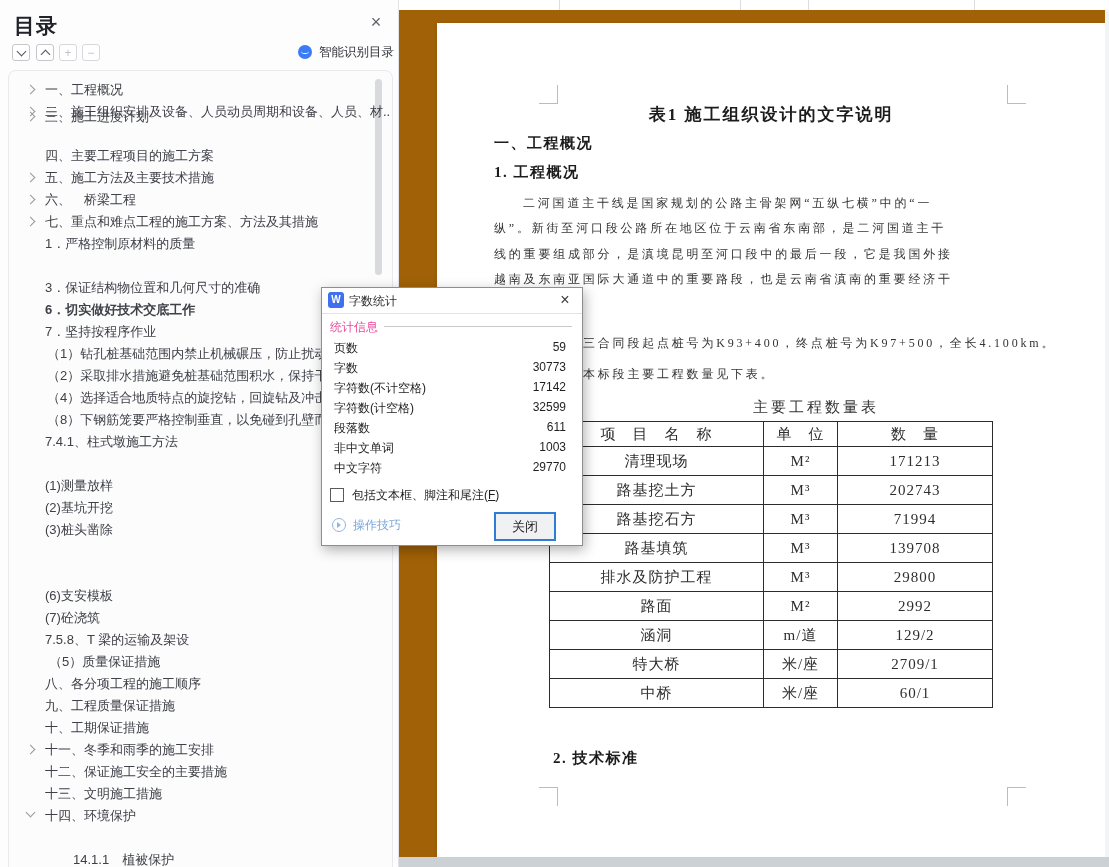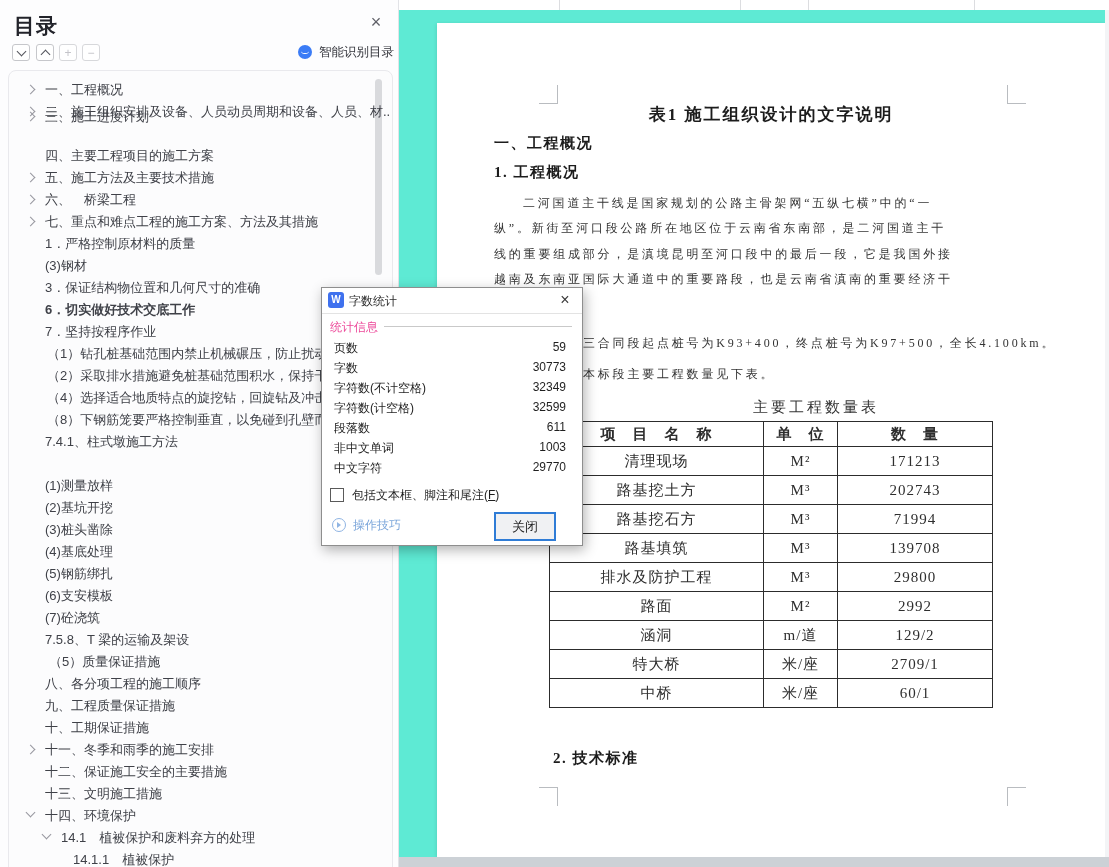--- a/index.html
+++ b/index.html
@@ -4,21 +4,21 @@
 <style>
   html,body{margin:0;padding:0;}
   #canvas{position:relative;width:1109px;height:867px;background:#ffffff;overflow:hidden;
           font-family:"Liberation Sans",sans-serif;-webkit-font-smoothing:antialiased;}
 
   
   .top-strip{position:absolute;left:0;top:0;width:1109px;height:10px;background:#ffffff;z-index:5;}
   .top-tick{position:absolute;top:0;width:1px;height:10px;background:#dcdde0;}
 
   
-  .doc-area{position:absolute;left:398px;top:10px;width:711px;height:857px;background:#5eead4;z-index:1;}
+  .doc-area{position:absolute;left:398px;top:10px;width:711px;height:857px;background:#a16207;z-index:1;}
   .doc-bottom-strip{position:absolute;left:0;bottom:0;width:711px;height:10px;background:#ccd1d6;}
   .doc-right-strip{position:absolute;right:0;top:0;width:4px;height:847px;background:#f3f4f6;}
   .page{position:absolute;left:39px;top:13px;width:668px;height:834px;background:#ffffff;
         box-shadow:0 1px 4px rgba(0,0,0,.14);font-family:"Liberation Serif",serif;color:#2e2e2e;}
   .corner{position:absolute;width:18px;height:18px;border:0 solid #b9bcc0;}
   .corner.tl{left:102px;top:62px;border-right-width:1px;border-bottom-width:1px;}
   .corner.tr{left:570px;top:62px;border-left-width:1px;border-bottom-width:1px;}
   .corner.bl{left:102px;top:764px;border-right-width:1px;border-top-width:1px;}
   .corner.br{left:570px;top:764px;border-left-width:1px;border-top-width:1px;}
   .doc-line{position:absolute;white-space:nowrap;}
@@ -29,21 +29,21 @@
   .pl0{left:86px;top:172px;}
   .pl1{left:57px;top:197px;}
   .pl2{left:57px;top:223px;}
   .pl3{left:57px;top:248px;}
   .line-k{left:146px;top:312px;}
   .line-intro{left:146px;top:343px;}
   .tbl-title{left:316px;top:375px;font-size:15px;letter-spacing:3px;color:#333;}
   table.qty{position:absolute;left:112px;top:398px;width:443px;border-collapse:collapse;table-layout:fixed;}
   table.qty td,table.qty th{border:1.6px solid #2c2c2c;text-align:center;vertical-align:middle;
         font-weight:normal;font-size:15px;letter-spacing:1px;color:#2e2e2e;padding:0;}
-  table.qty th{height:24px;font-weight:bold;}
+  table.qty th{height:24px;}
   table.qty td{height:28px;}
   .col-name{width:214px;}.col-unit{width:74px;}.col-qty{width:155px;}
   .doc-h3{left:116px;top:726px;font-weight:bold;font-size:15px;letter-spacing:1.5px;color:#1c1c1c;}
 
   
   .toc-panel{position:absolute;left:0;top:0;width:398px;height:867px;background:#fdfdfe;
              border-right:1px solid #e2e3e7;z-index:10;color:#3f4148;}
   .toc-title{position:absolute;left:14px;top:12px;font-size:21px;font-weight:600;color:#22232a;letter-spacing:1px;}
   .toc-close{position:absolute;left:366px;top:12px;width:20px;height:20px;font-size:18px;line-height:20px;
              text-align:center;color:#606168;cursor:pointer;}
@@ -239,23 +239,20 @@
           <span class="cv right" style="left: 18px;"></span>
           <span class="toc-text" style="left: 36px;">六、　桥梁工程</span>
         </div>
         <div class="toc-item" style="top: 139px;">
           <span class="cv right" style="left: 18px;"></span>
           <span class="toc-text" style="left: 36px;">七、重点和难点工程的施工方案、方法及其措施</span>
         </div>
         <div class="toc-item" style="top: 161px;">
           <span class="toc-text" style="left: 36px;">1．严格控制原材料的质量</span>
         </div>
-        <div class="toc-item" style="top: 183px;">
-          <span class="toc-text" style="left: 36px;">(3)钢材</span>
-        </div>
         <div class="toc-item" style="top: 205px;">
           <span class="toc-text" style="left: 36px;">3．保证结构物位置和几何尺寸的准确</span>
         </div>
         <div class="toc-item" style="top: 227px;">
           <span class="toc-text" style="left: 36px; font-weight: bold;">6．切实做好技术交底工作</span>
         </div>
         <div class="toc-item" style="top: 249px;">
           <span class="toc-text" style="left: 36px;">7．坚持按程序作业</span>
         </div>
         <div class="toc-item" style="top: 271px;">
@@ -274,26 +271,20 @@
           <span class="toc-text" style="left: 36px;">7.4.1、柱式墩施工方法</span>
         </div>
         <div class="toc-item" style="top: 403px;">
           <span class="toc-text" style="left: 36px;">(1)测量放样</span>
         </div>
         <div class="toc-item" style="top: 425px;">
           <span class="toc-text" style="left: 36px;">(2)基坑开挖</span>
         </div>
         <div class="toc-item" style="top: 447px;">
           <span class="toc-text" style="left: 36px;">(3)桩头凿除</span>
-        </div>
-        <div class="toc-item" style="top: 469px;">
-          <span class="toc-text" style="left: 36px;">(4)基底处理</span>
-        </div>
-        <div class="toc-item" style="top: 491px;">
-          <span class="toc-text" style="left: 36px;">(5)钢筋绑扎</span>
         </div>
         <div class="toc-item" style="top: 513px;">
           <span class="toc-text" style="left: 36px;">(6)支安模板</span>
         </div>
         <div class="toc-item" style="top: 535px;">
           <span class="toc-text" style="left: 36px;">(7)砼浇筑</span>
         </div>
         <div class="toc-item" style="top: 557px;">
           <span class="toc-text" style="left: 36px;">7.5.8、T 梁的运输及架设</span>
         </div>
@@ -315,24 +306,20 @@
         </div>
         <div class="toc-item" style="top: 689px; text-decoration: underline;">
           <span class="toc-text" style="left: 36px;">十二、保证施工安全的主要措施</span>
         </div>
         <div class="toc-item" style="top: 711px;">
           <span class="toc-text" style="left: 36px;">十三、文明施工措施</span>
         </div>
         <div class="toc-item" style="top: 733px;">
           <span class="cv down" style="left: 18px;"></span>
           <span class="toc-text" style="left: 36px;">十四、环境保护</span>
-        </div>
-        <div class="toc-item" style="top: 755px;">
-          <span class="cv down" style="left: 34px;"></span>
-          <span class="toc-text" style="left: 52px;">14.1　植被保护和废料弃方的处理</span>
         </div>
         <div class="toc-item" style="top: 777px;">
           <span class="toc-text" style="left: 64px;">14.1.1　植被保护</span>
         </div>
       </div>
   </div>
 
   <div class="dialog">
     <div class="dlg-titlebar">
       <div class="dlg-appicon">W</div>
@@ -345,21 +332,21 @@
         <div class="stat-row" style="top: 52px;">
           <span class="stat-label">页数</span>
           <span class="stat-value">59</span>
         </div>
         <div class="stat-row" style="top: 72px;">
           <span class="stat-label">字数</span>
           <span class="stat-value">30773</span>
         </div>
         <div class="stat-row" style="top: 92px;">
           <span class="stat-label">字符数(不计空格)</span>
-          <span class="stat-value">32349</span>
+          <span class="stat-value">17142</span>
         </div>
         <div class="stat-row" style="top: 112px;">
           <span class="stat-label">字符数(计空格)</span>
           <span class="stat-value">32599</span>
         </div>
         <div class="stat-row" style="top: 132px;">
           <span class="stat-label">段落数</span>
           <span class="stat-value">611</span>
         </div>
         <div class="stat-row" style="top: 152px;">

